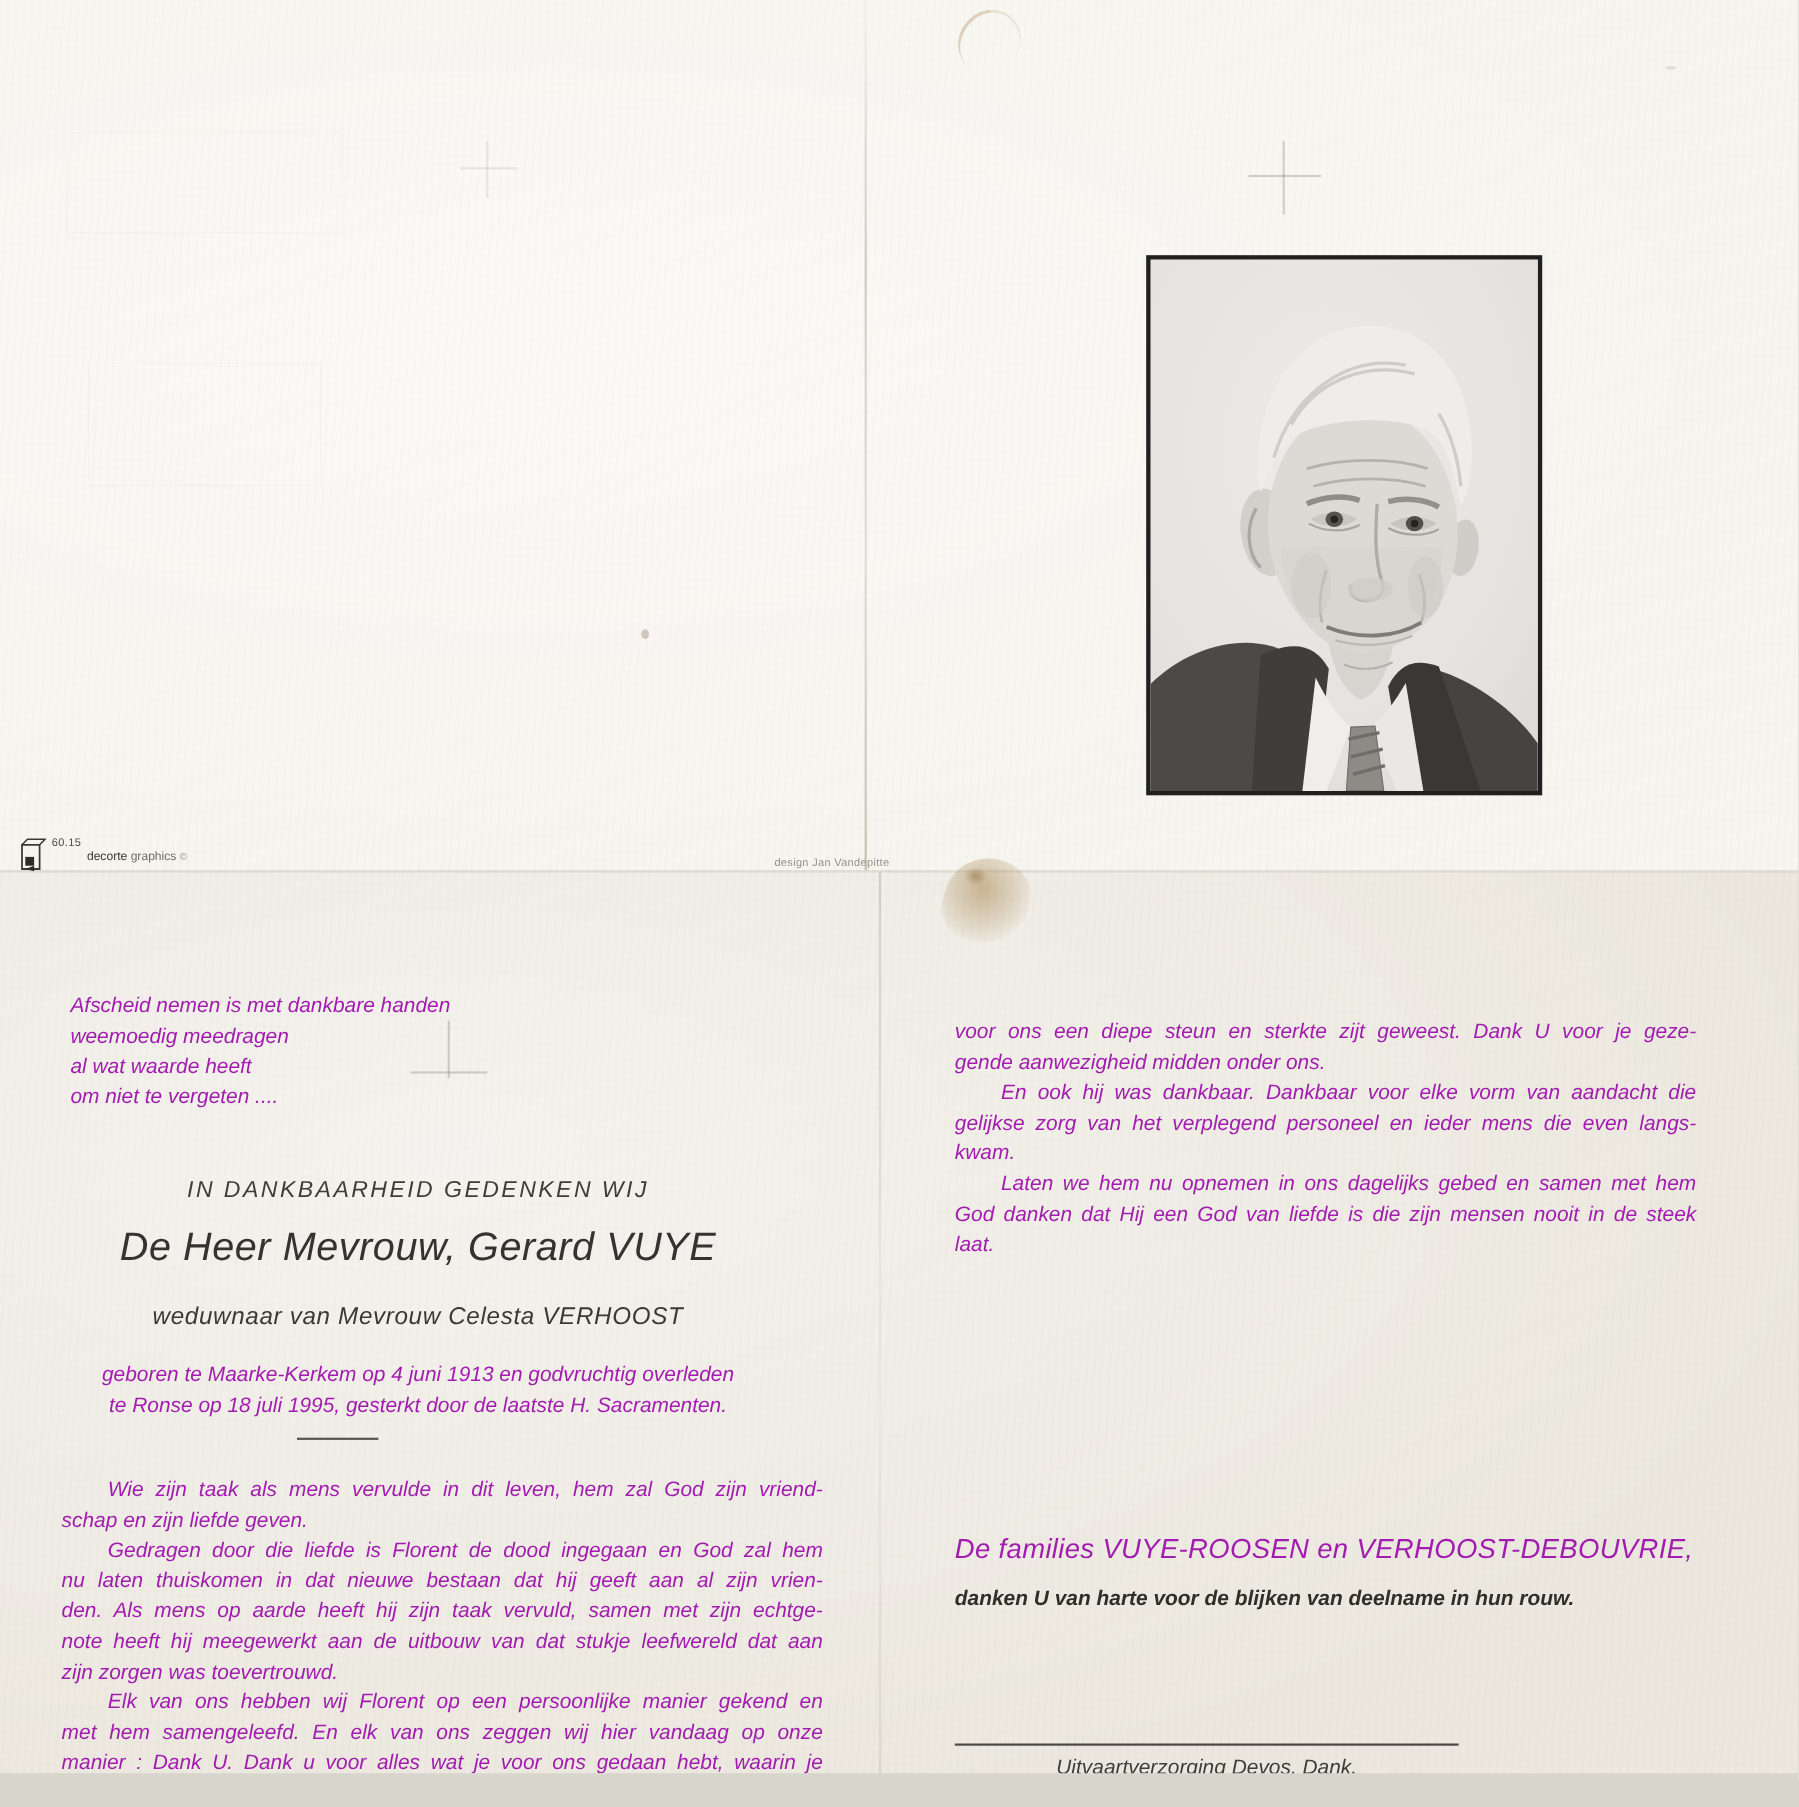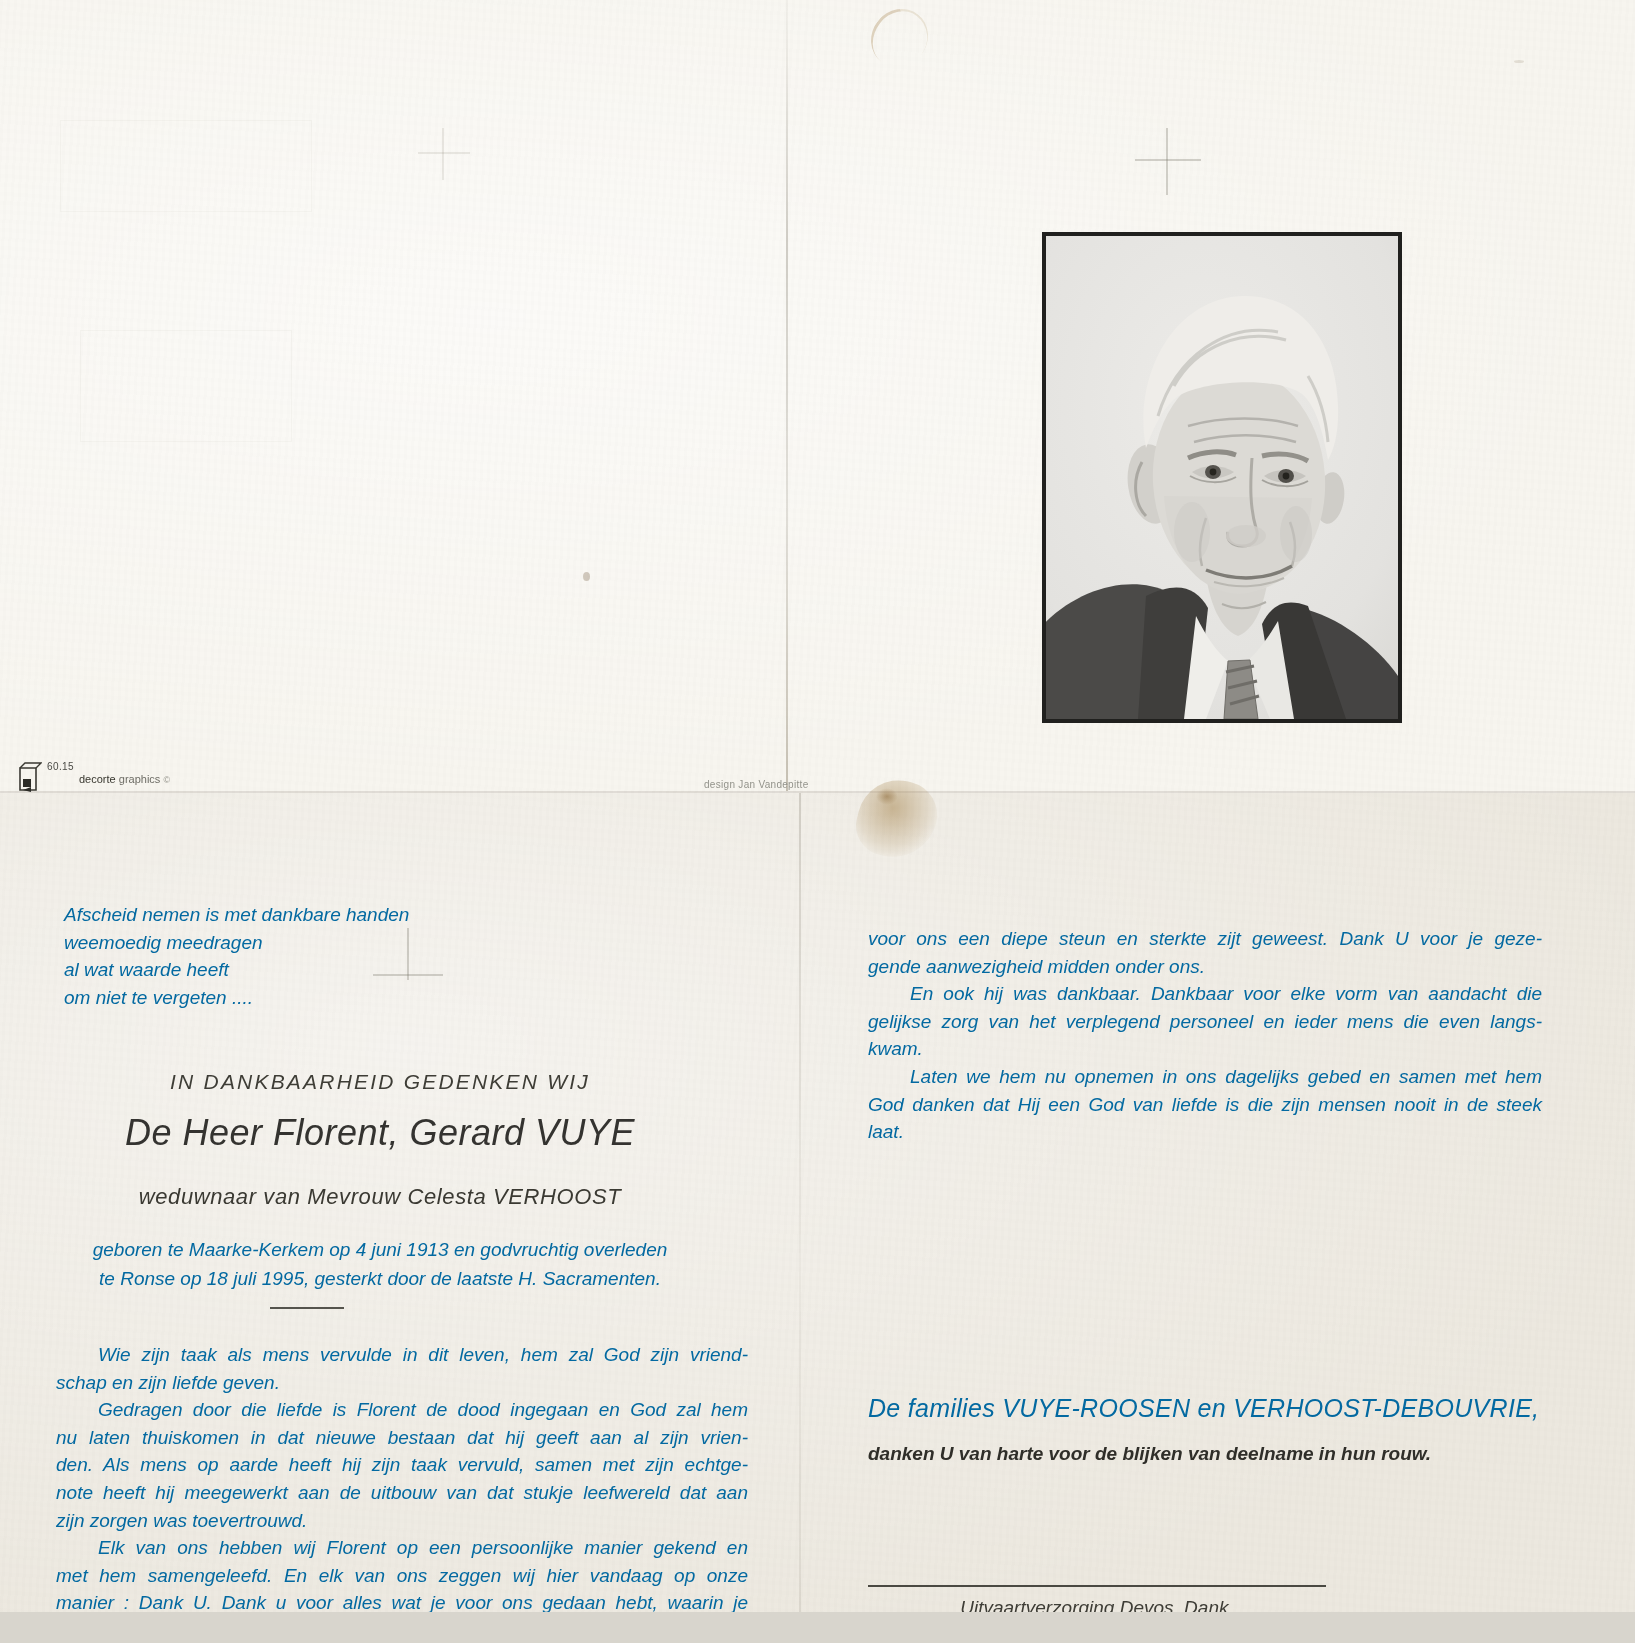--- a/index.html
+++ b/index.html
@@ -68,21 +68,21 @@
   
   .printer{position:absolute;left:16px;top:761px;display:flex;align-items:flex-start;}
   .printer-text{margin-left:5px;}
   .printer-code{font-size:10px;color:#4a4a45;letter-spacing:.4px;line-height:12px;font-style:normal;}
   .printer-name{font-size:11px;line-height:13px;font-style:normal;}
   .printer-name .b{font-weight:normal;color:#38372f;margin-left:32px;}
   .printer-name .l{color:#6e6d66;}
   .printer-name .m{color:#95948c;font-size:9px;}
   .designer{position:absolute;left:704px;top:779px;font-size:10px;color:#93938b;font-style:normal;letter-spacing:.3px;}
   
-  .txt{position:absolute;color:#0369a1;font-style:italic;}
+  .txt{position:absolute;color:#a21caf;font-style:italic;}
   .quote{left:64px;top:901px;width:430px;font-size:19px;line-height:27.5px;}
   .heading{left:55px;top:1070px;width:650px;text-align:center;font-size:21px;letter-spacing:2.2px;color:#3e3d36;}
   .name{left:55px;top:1112px;width:650px;text-align:center;font-size:36px;letter-spacing:.5px;color:#343330;}
   .widower{left:55px;top:1184px;width:650px;text-align:center;font-size:22px;letter-spacing:.6px;color:#3a3932;}
   .birth{left:55px;top:1236px;width:650px;text-align:center;font-size:19px;line-height:28.5px;}
   .rule{position:absolute;background:#55544d;height:2px;}
   .rule-left{left:270px;top:1307px;width:74px;}
   .rule-right{left:868px;top:1585px;width:458px;background:#4a4942;}
   .body-left{left:56px;top:1341px;width:692px;}
   .body-right{left:868px;top:925px;width:674px;}
@@ -219,21 +219,21 @@
   <div class="designer">design Jan Vandepitte</div>
 
   <div class="txt quote">
     <div class="line el">Afscheid nemen is met dankbare handen</div>
     <div class="line el">weemoedig meedragen</div>
     <div class="line el">al wat waarde heeft</div>
     <div class="line el">om niet te vergeten ....</div>
   </div>
 
   <div class="txt heading">IN DANKBAARHEID GEDENKEN WIJ</div>
-  <div class="txt name">De Heer Florent, Gerard VUYE</div>
+  <div class="txt name">De Heer Mevrouw, Gerard VUYE</div>
   <div class="txt widower">weduwnaar van Mevrouw Celesta VERHOOST</div>
 
   <div class="txt birth">
     <div>geboren te Maarke-Kerkem op 4 juni 1913 en godvruchtig overleden</div>
     <div>te Ronse op 18 juli 1995, gesterkt door de laatste H. Sacramenten.</div>
   </div>
 
   <div class="rule rule-left"></div>
 
   <div class="txt body-left">

